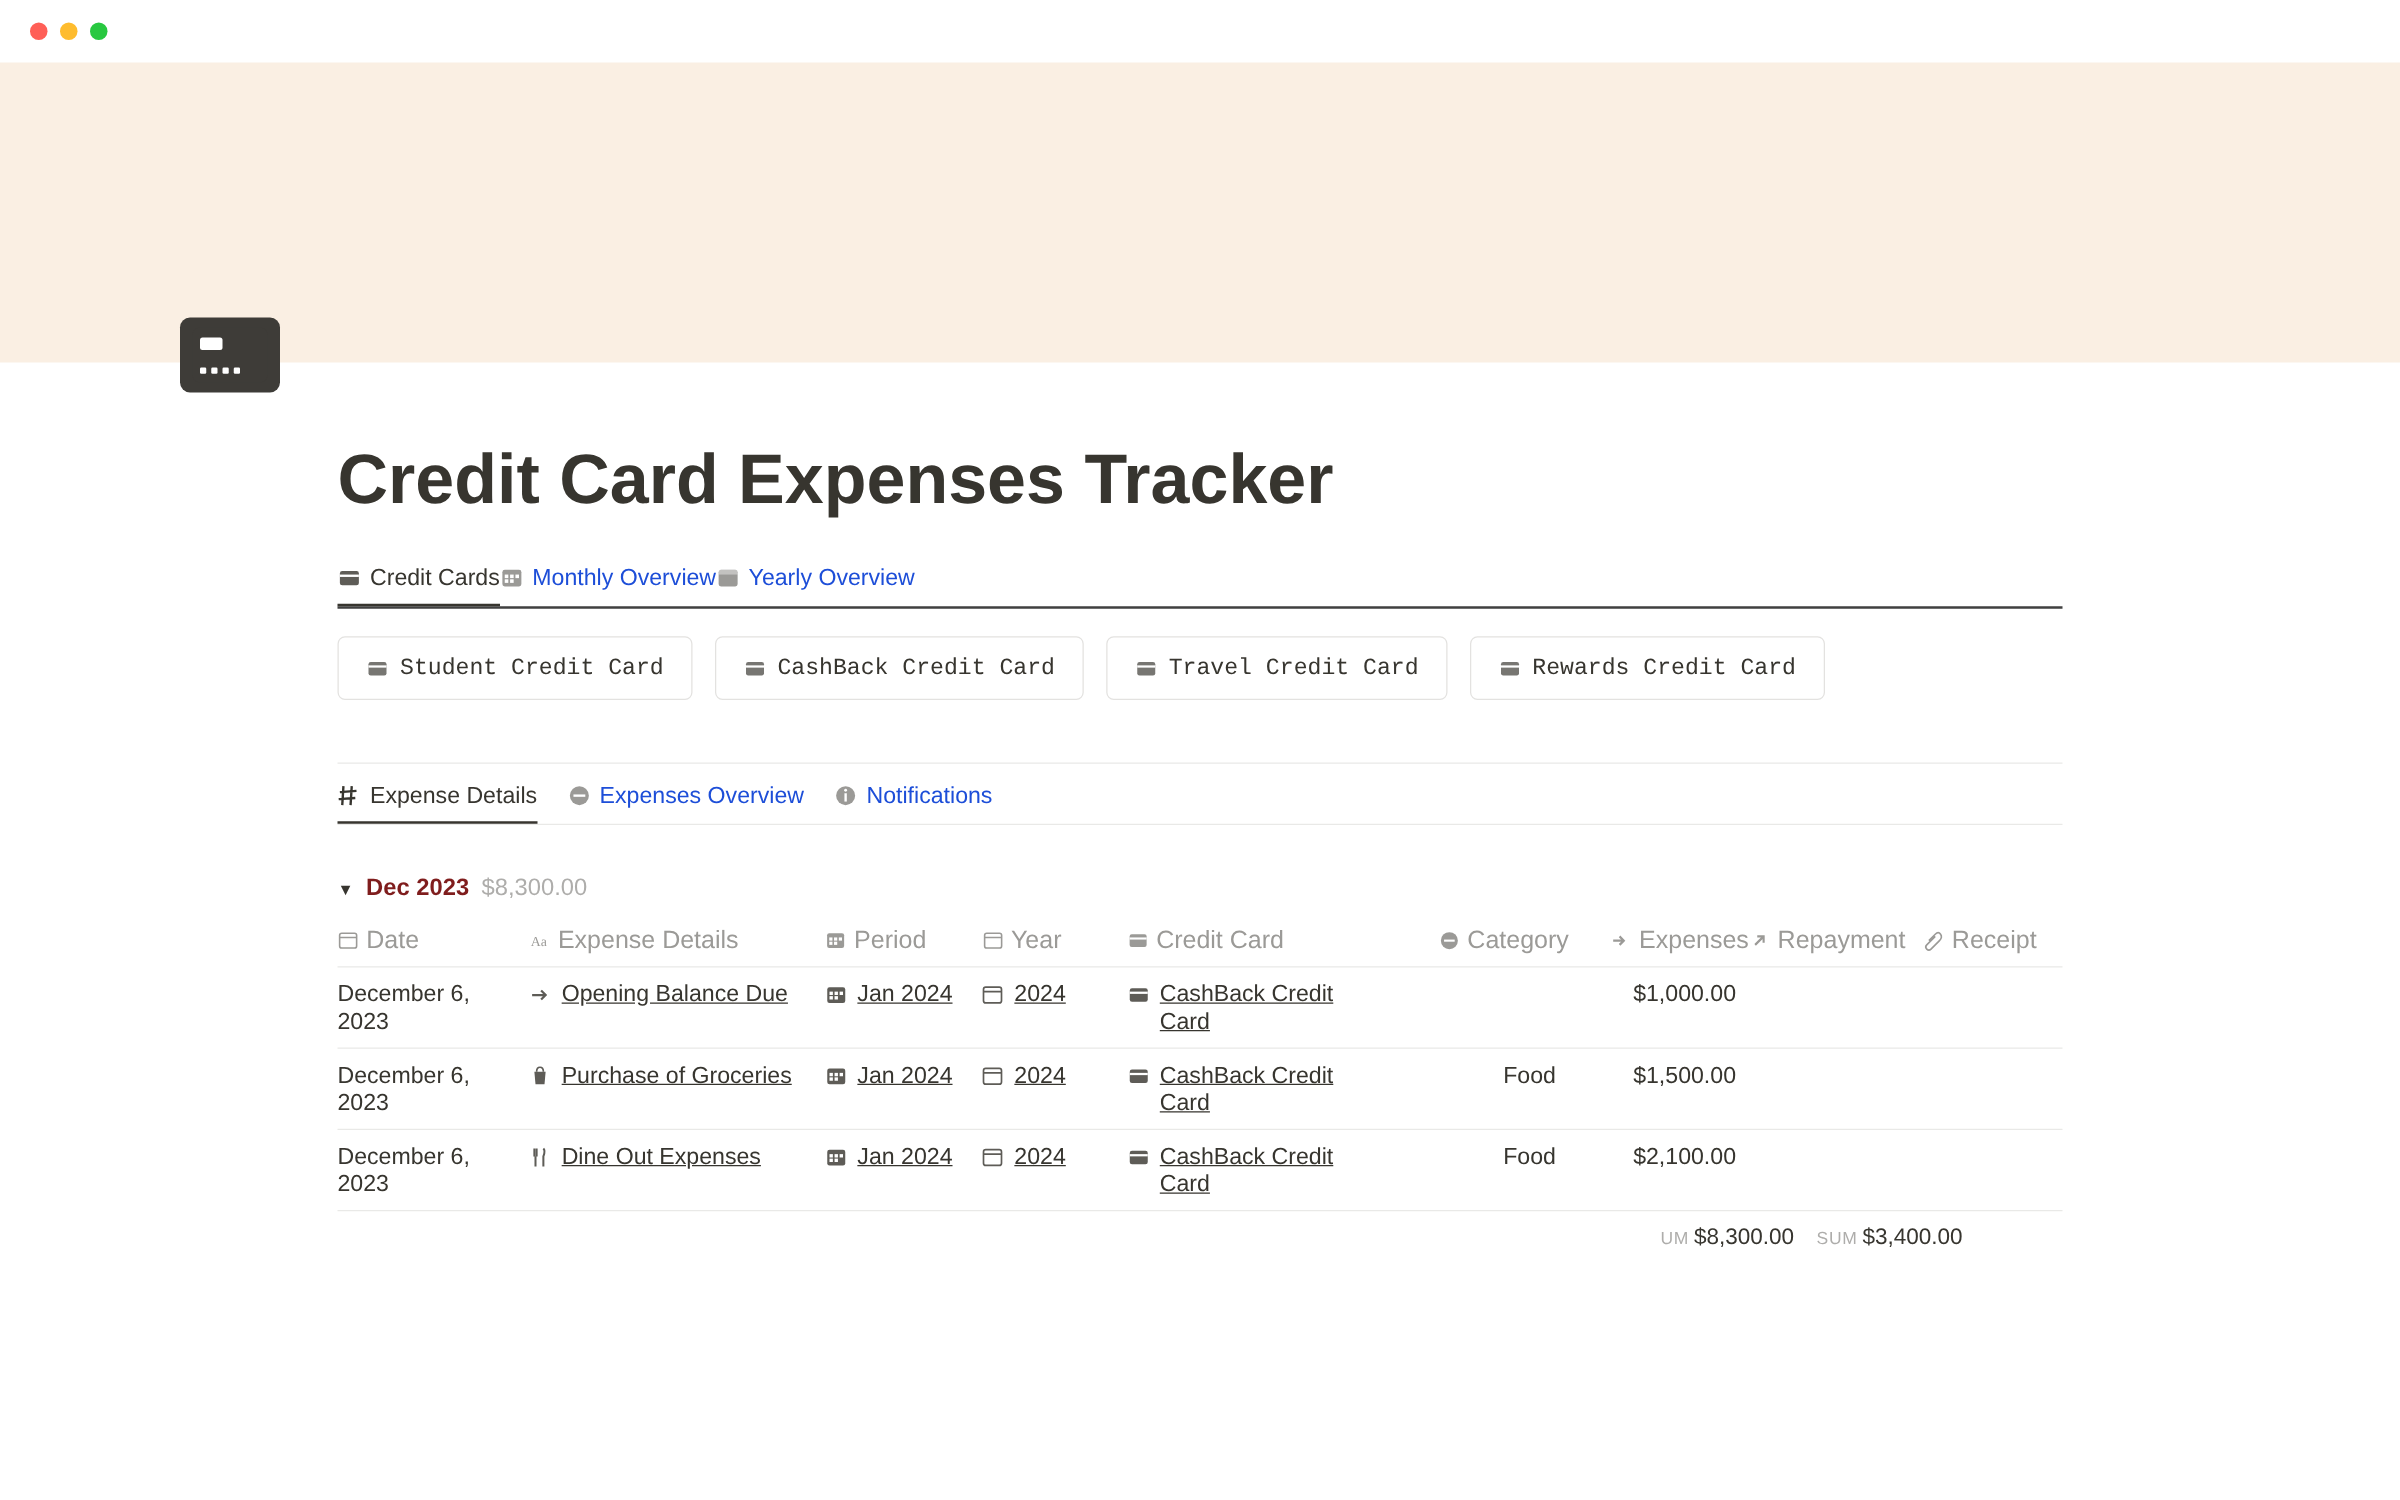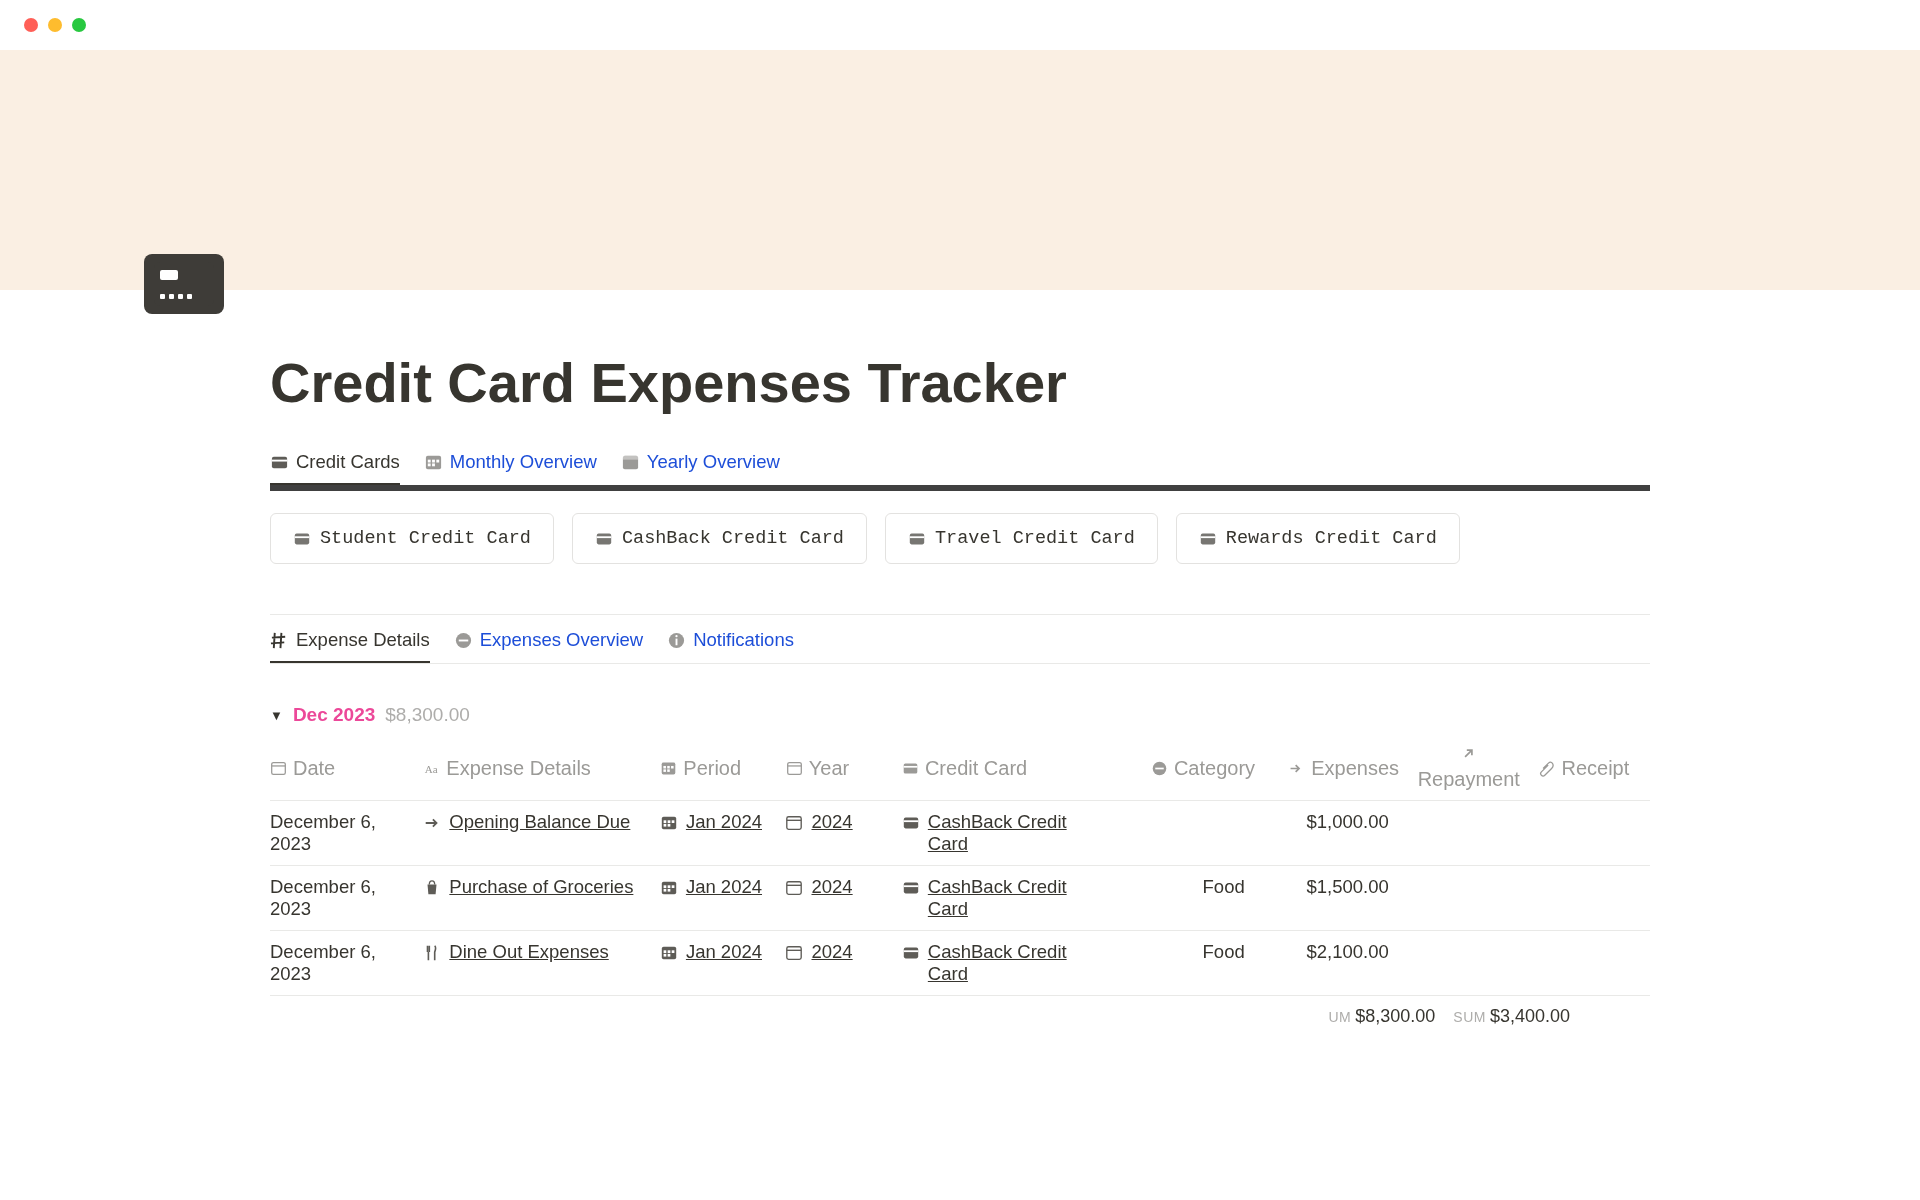--- a/index.html
+++ b/index.html
@@ -55,22 +55,21 @@
     }
     .page-title {
       font-size: 56px;
       font-weight: 700;
       margin-top: 60px;
       margin-bottom: 28px;
       color: #37352f;
     }
     .tabs-row {
       display: flex;
-      gap: 24px;
-      border-bottom: 6px solid #404040;
+      border-bottom: 2px solid #404040;
       margin-bottom: 22px;
     }
     .tab {
       display: flex;
       align-items: center;
       gap: 7px;
       padding: 8px 0 10px 0;
       font-size: 18.5px;
       color: #1d4ed8;
       cursor: pointer;
@@ -124,21 +123,21 @@
       padding: 18px 0 10px 0;
     }
     .group-toggle {
       cursor: pointer;
       color: #37352f;
       font-size: 13px;
     }
     .group-name {
       font-size: 19px;
       font-weight: 600;
-      color: #ec4899;
+      color: #7f1d1d;
     }
     .group-total {
       font-size: 19px;
       color: #aeadab;
     }
     .data-table {
       width: 100%;
     }
     .table-header-row {
       display: flex;
@@ -170,21 +169,21 @@
       color: #37352f;
       padding-right: 10px;
     }
     .col-date { width: 165px; }
     .col-expense { width: 255px; }
     .col-period { width: 135px; }
     .col-year { width: 125px; }
     .col-card { width: 235px; }
     .col-category { width: 145px; justify-content: flex-end; }
     .col-expenses { width: 155px; justify-content: flex-end; }
-    .col-repayment { width: 150px; flex-direction: column; }
+    .col-repayment { width: 150px; }
     .col-receipt { width: 120px; }
     .underline-cell {
       text-decoration: underline;
       font-weight: 500;
     }
     .cell-icon {
       width: 18px;
       height: 18px;
       flex-shrink: 0;
       margin-top: 3px;

